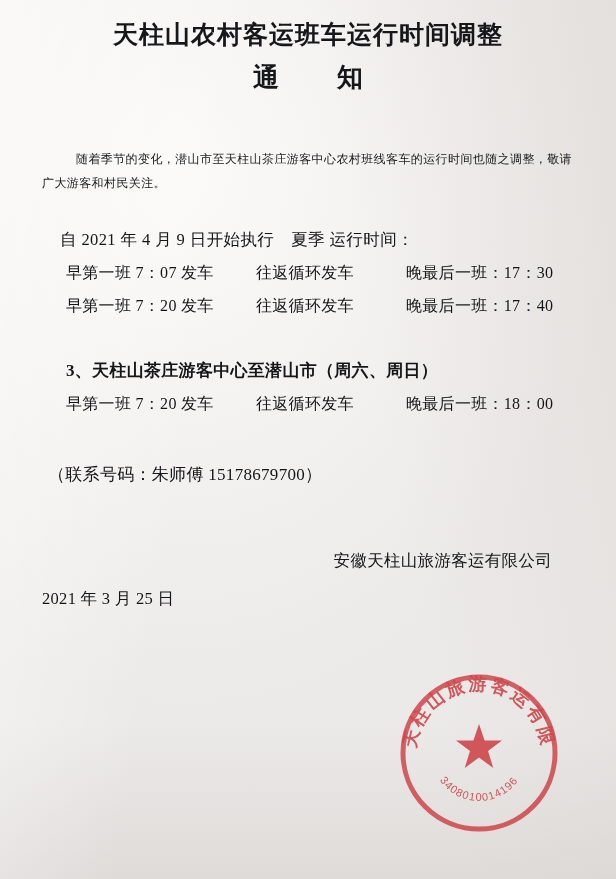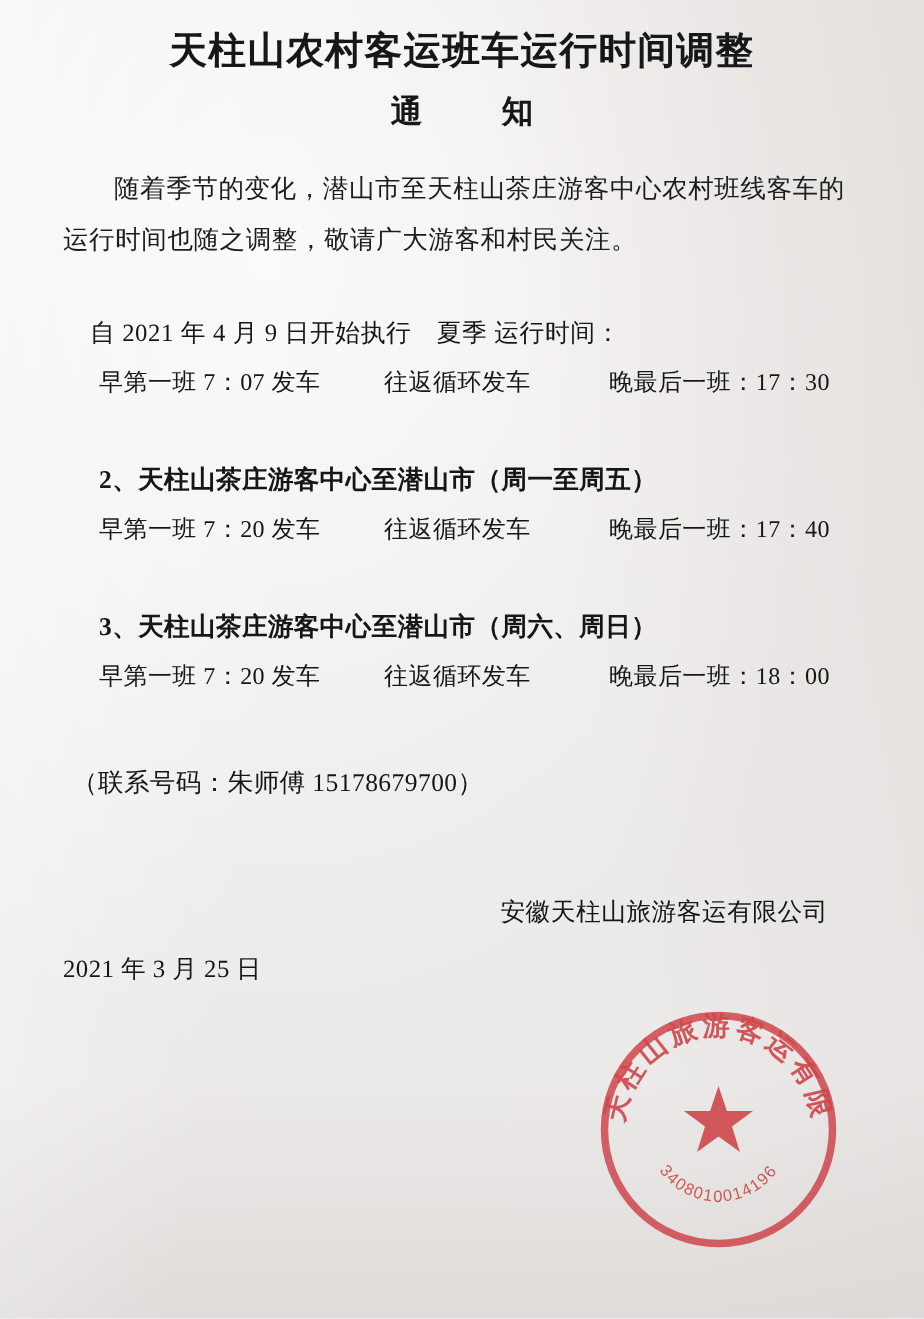--- a/index.html
+++ b/index.html
@@ -44,32 +44,32 @@
     text-align: center;
     font-size: 25px;
     font-weight: bold;
     letter-spacing: 1px;
     color: #15171b;
     margin-top: 18px;
     line-height: 1.35;
   }
   .title-2 {
     text-align: center;
-    font-size: 21px;
+    font-size: 26px;
     font-weight: bold;
     color: #15171b;
     margin-top: 8px;
     letter-spacing: 16px;
     text-indent: 16px;
     line-height: 1.35;
   }
 
   .para {
-    margin-top: 21px;
-    font-size: 17px;
+    margin-top: 52px;
+    font-size: 12px;
     line-height: 2.0;
     text-indent: 34px;
     letter-spacing: 0.4px;
     color: #1a1c20;
   }
 
   .effective {
     margin-top: 34px;
     font-size: 16.5px;
     letter-spacing: 0.4px;
@@ -144,21 +144,20 @@
     <div class="para">随着季节的变化，潜山市至天柱山茶庄游客中心农村班线客车的运行时间也随之调整，敬请广大游客和村民关注。</div>
 
     <div class="effective">自 2021 年 4 月 9 日开始执行　夏季  运行时间：</div>
 
     <div class="times">
       <span class="seg-a">早第一班 7：07 发车</span>
       <span class="seg-b">往返循环发车</span>
       <span class="seg-c">晚最后一班：17：30</span>
     </div>
 
-    <div class="route spaced">2、天柱山茶庄游客中心至潜山市（周一至周五）</div>
     <div class="times">
       <span class="seg-a">早第一班 7：20 发车</span>
       <span class="seg-b">往返循环发车</span>
       <span class="seg-c">晚最后一班：17：40</span>
     </div>
 
     <div class="route spaced">3、天柱山茶庄游客中心至潜山市（周六、周日）</div>
     <div class="times">
       <span class="seg-a">早第一班 7：20 发车</span>
       <span class="seg-b">往返循环发车</span>

